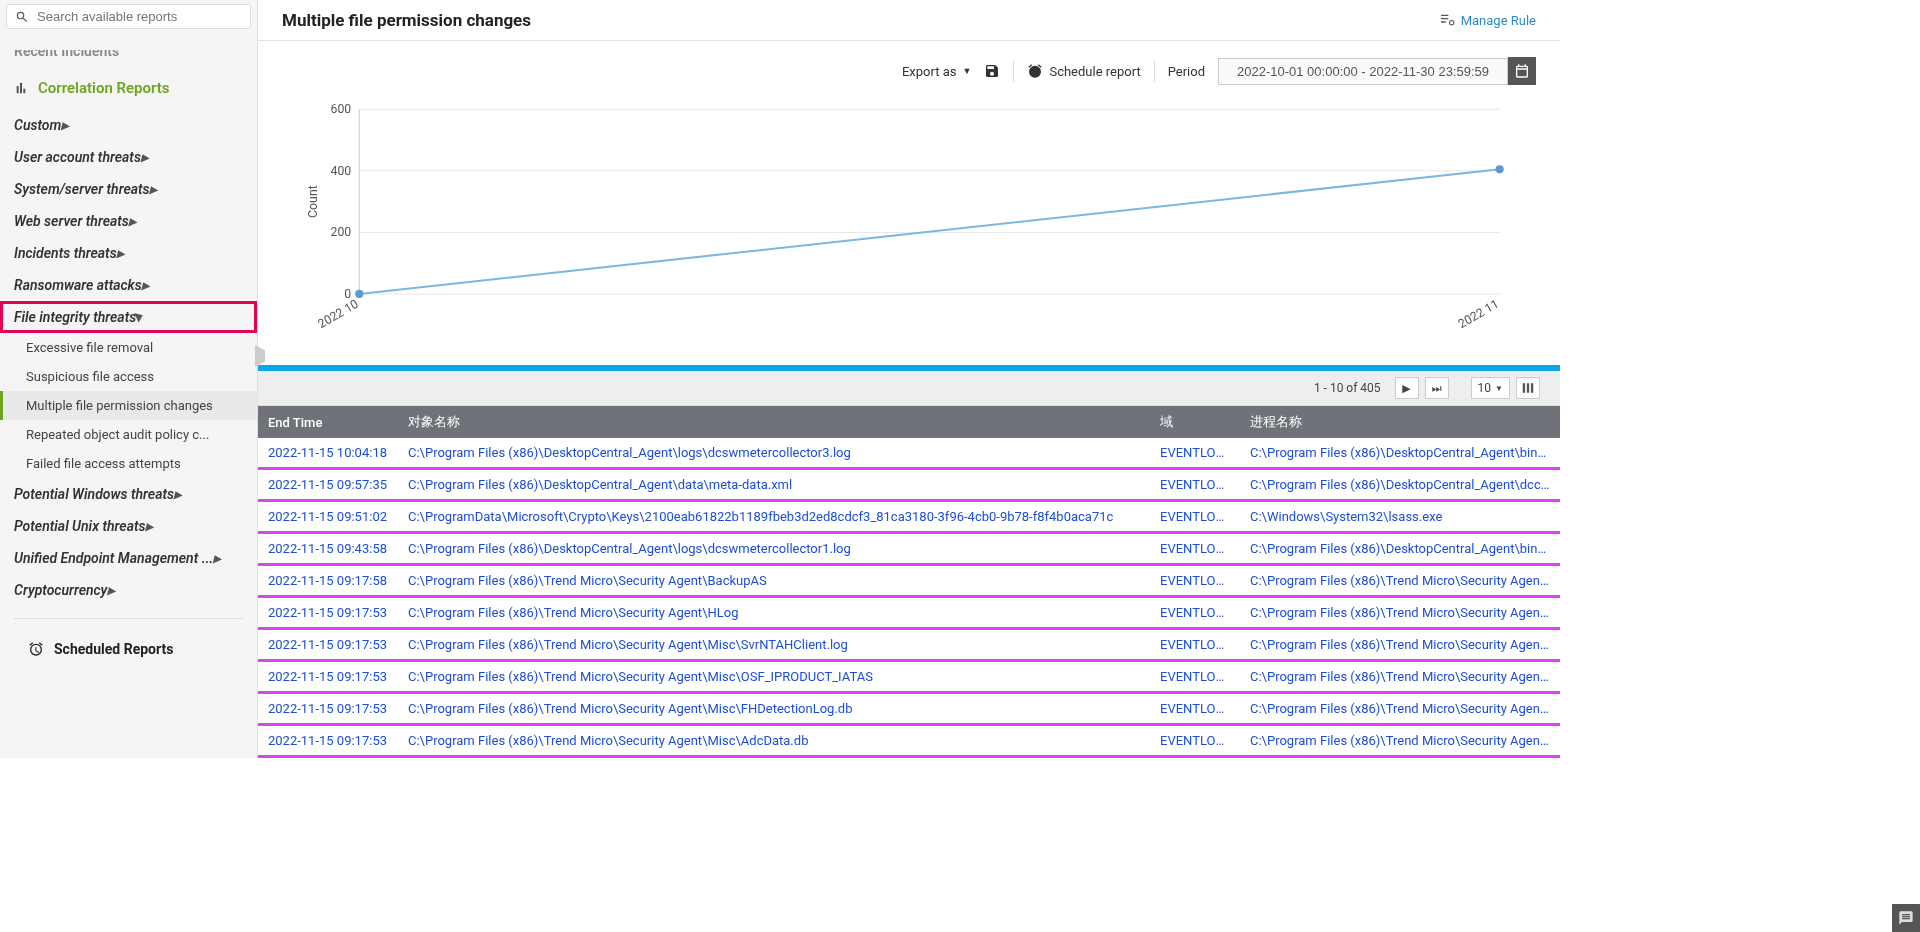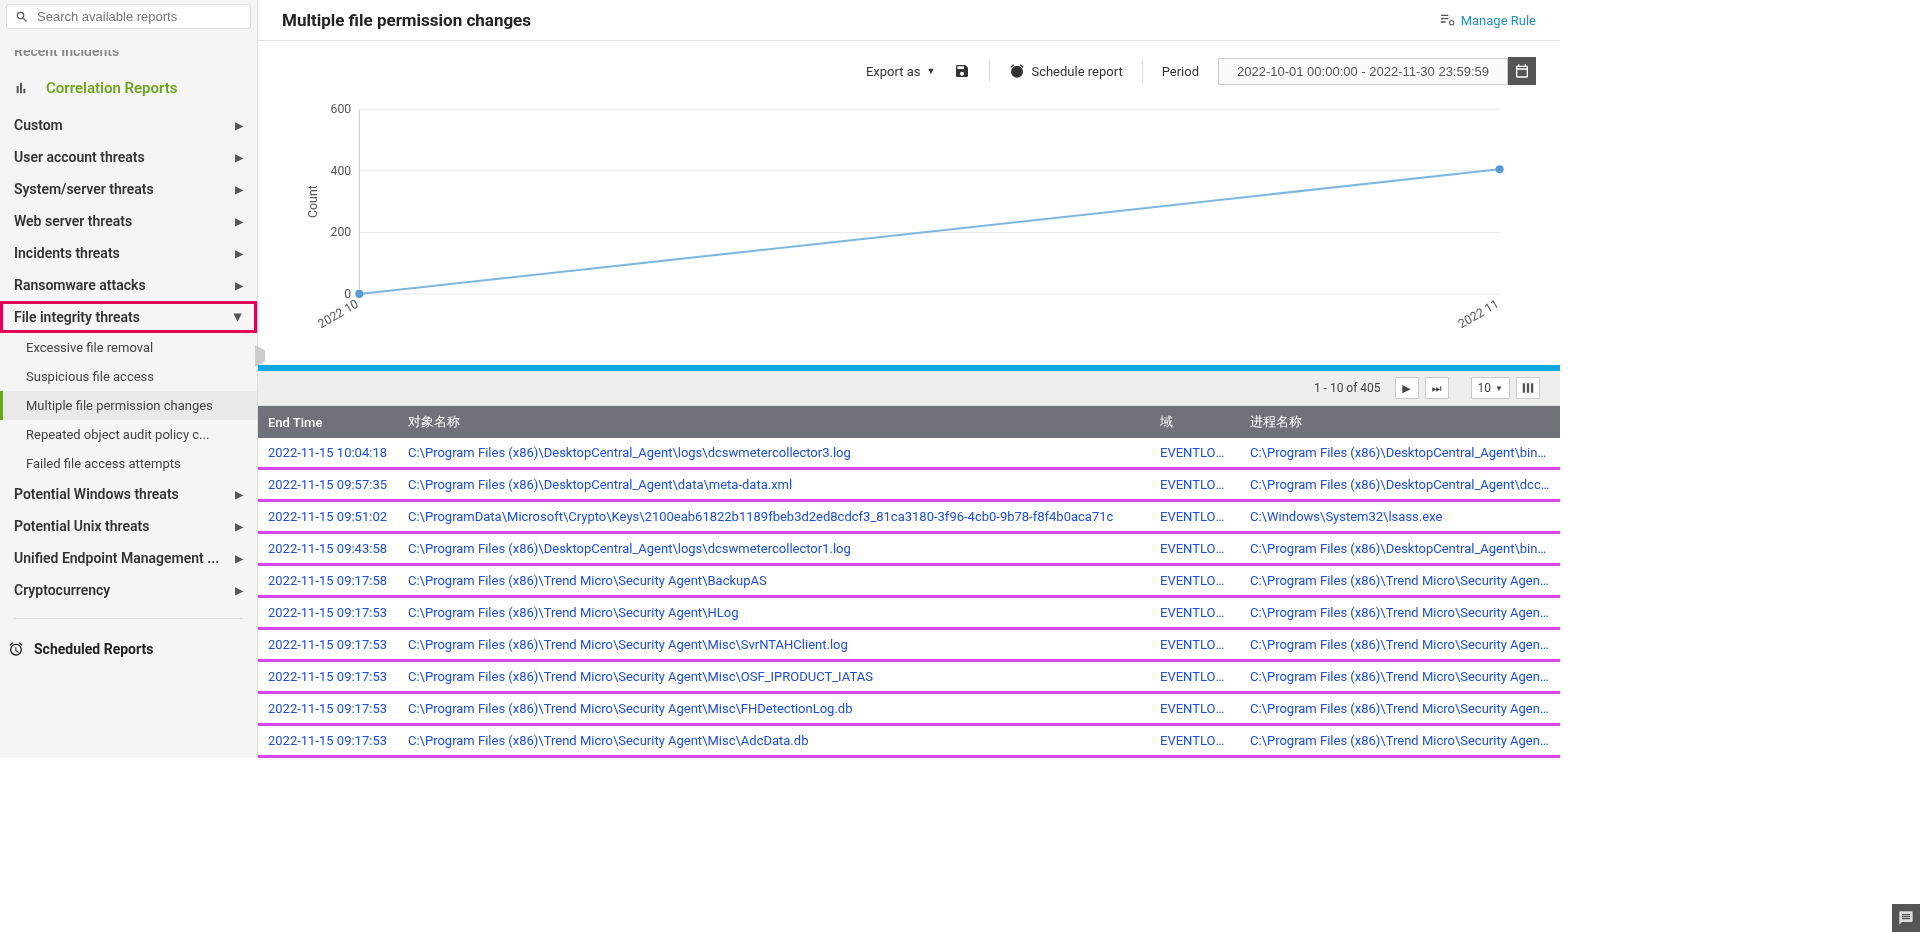--- a/index.html
+++ b/index.html
@@ -7,41 +7,41 @@
 .app { display: flex; height: 758px; width: 1560px; }
 
 
 .sidebar { width: 258px; background: #f5f5f5; border-right: 1px solid #e0e0e0; display: flex; flex-direction: column; position: relative; }
 .search-wrap { padding: 4px 6px; }
 .search-box { display: flex; align-items: center; background: #fff; border: 1px solid #ddd; border-radius: 3px; padding: 4px 8px; }
 .search-box svg { width: 14px; height: 14px; fill: #555; margin-right: 8px; }
 .search-box input { border: none; outline: none; flex: 1; font-size: 13px; background: transparent; }
 .scroll { overflow-y: auto; flex: 1; }
 .nav-faded { color: #888; font-size: 14px; font-weight: 600; padding: 10px 14px 8px; clip-path: inset(50% 0 0 0); }
-.nav-section { display: flex; align-items: center; gap: 16px; padding: 12px 14px; color: #6ea420; font-weight: 600; font-size: 15px; }
+.nav-section { display: flex; align-items: center; gap: 8px; padding: 12px 14px; color: #6ea420; font-weight: 600; font-size: 15px; }
 .nav-section svg { width: 16px; height: 16px; fill: #555; }
-.nav-item { display: flex; align-items: center; justify-content: space-between; padding: 8px 14px; color: #333; font-weight: 600; font-size: 14px; cursor: pointer; position: relative; }
+.nav-item { display: flex; align-items: center; padding: 8px 14px; color: #333; font-weight: 600; font-size: 14px; cursor: pointer; position: relative; font-style: italic; }
 .nav-item .chev { font-size: 10px; color: #555; }
 .nav-item.open .chev { transform: rotate(90deg); }
 .nav-item.highlight { outline: 3px solid #e30057; outline-offset: -3px; }
 .sub-item { padding: 7px 14px 7px 26px; font-size: 13px; color: #444; cursor: pointer; white-space: nowrap; overflow: hidden; text-overflow: ellipsis; }
 .sub-item.active { background: #e9e9e9; border-left: 3px solid #6ea420; padding-left: 23px; }
 .divider { border-top: 1px solid #ddd; margin: 12px 14px; }
-.sched { display: flex; align-items: center; gap: 10px; padding: 10px 8px; font-weight: 700; font-size: 14px; color: #222; }
+.sched { display: flex; align-items: center; gap: 10px; padding: 10px 28px; font-weight: 700; font-size: 14px; color: #222; }
 .sched svg { width: 16px; height: 16px; fill: #222; }
 .collapse-tab { position: absolute; right: -8px; top: 345px; width: 10px; height: 22px; background: #ccc; clip-path: polygon(0 0, 100% 25%, 100% 75%, 0 100%); cursor: pointer; }
 
 
 .main { flex: 1; display: flex; flex-direction: column; overflow: hidden; }
 .header { display: flex; align-items: center; justify-content: space-between; padding: 10px 24px; border-bottom: 1px solid #e5e5e5; }
 .header h1 { font-size: 17px; font-weight: 700; color: #222; }
 .manage { display: flex; align-items: center; gap: 6px; color: #2a8cc7; font-size: 13px; cursor: pointer; }
 .manage svg { width: 16px; height: 16px; fill: #555; }
 
-.toolbar { display: flex; align-items: center; justify-content: flex-end; gap: 19px; padding: 16px 24px 10px; font-size: 13px; color: #333; }
+.toolbar { display: flex; align-items: center; justify-content: flex-end; gap: 13px; padding: 16px 24px 10px; font-size: 13px; color: #333; }
 .toolbar .tb-item { display: flex; align-items: center; gap: 6px; cursor: pointer; }
 .toolbar .sep { width: 1px; height: 22px; background: #ddd; }
 .toolbar svg { width: 16px; height: 16px; fill: #333; }
 .period-box { display: flex; align-items: center; }
 .period-input { border: 1px solid #ccc; background: #fafafa; padding: 5px 10px; font-size: 13px; width: 290px; color: #555; text-align: center; }
 .period-btn { background: #555; color: #fff; width: 28px; height: 28px; display: flex; align-items: center; justify-content: center; cursor: pointer; }
 .period-btn svg { fill: #fff; width: 16px; height: 16px; }
 
 
 .chart-wrap { padding: 4px 40px 30px 30px; position: relative; height: 270px; }

